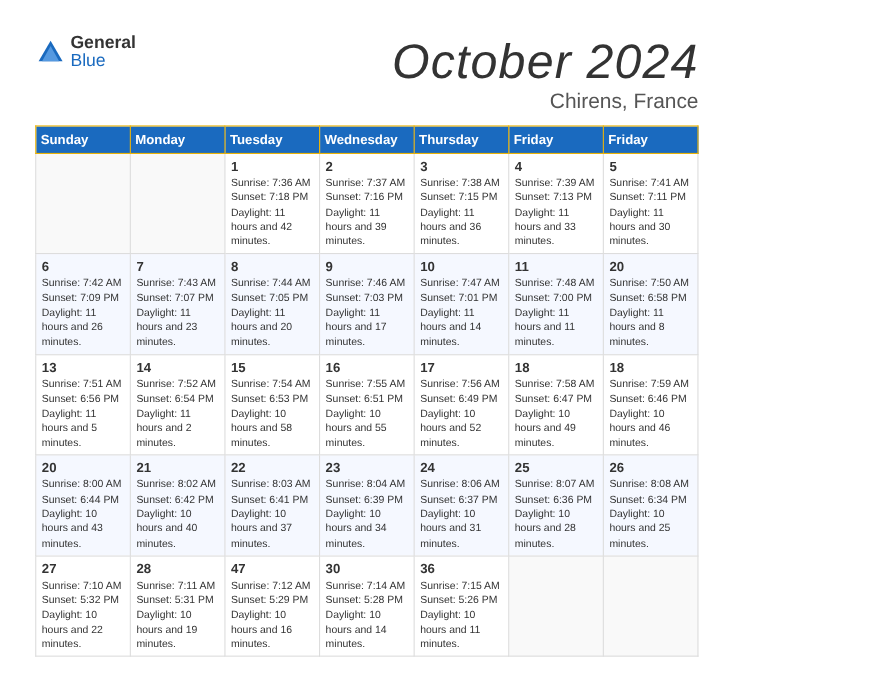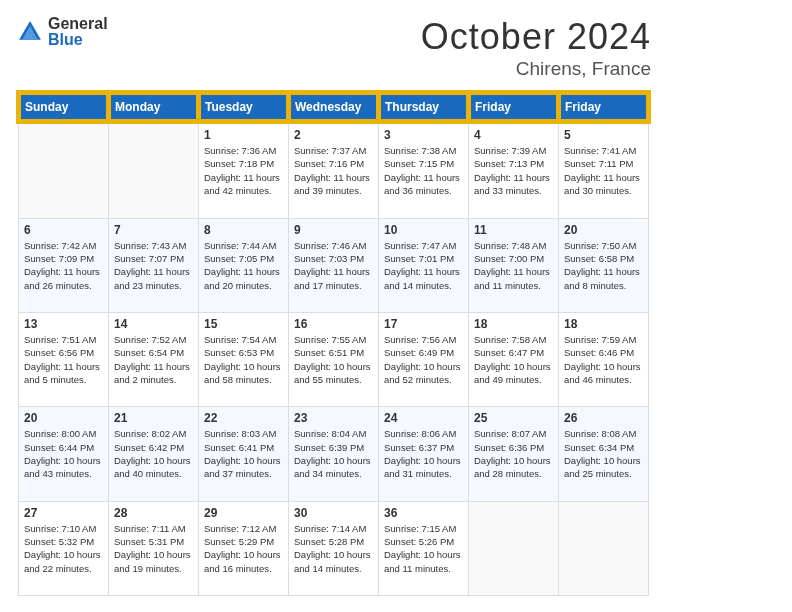--- a/index.html
+++ b/index.html
@@ -6,21 +6,21 @@
     body {
       width: 792px;
       height: 612px;
       font-family: Arial, sans-serif;
       background: #fff;
       overflow: hidden;
     }
     .page {
       width: 667px;
       height: 612px;
-      padding: 16px;
+      padding: 32px;
       display: flex;
       flex-direction: column;
     }
     .header {
       display: flex;
       justify-content: space-between;
       align-items: flex-start;
       margin-bottom: 10px;
     }
     .logo {
@@ -33,55 +33,56 @@
       flex-direction: column;
       line-height: 1;
     }
     .logo-general {
       font-size: 16px;
       font-weight: bold;
       color: #333;
     }
     .logo-blue {
       font-size: 16px;
-      font-weight: bold;
+      font-weight: normal;
       color: #1a6abf;
     }
     .logo-icon {
       width: 28px;
       height: 28px;
     }
     .title-section {
       text-align: right;
     }
     .month-title {
-      font-size: 36px;
+      font-size: 44px;
       font-weight: 300;
       color: #333;
       letter-spacing: 1px;
+      font-style: italic;
     }
     .location {
       font-size: 19px;
       color: #555;
     }
     .calendar {
       flex: 1;
       border: 1px solid #ccc;
       border-collapse: collapse;
       width: 100%;
       table-layout: fixed;
     }
     .calendar th {
       background: #1a6abf;
       color: white;
       padding: 5px 4px;
       font-size: 12px;
       font-weight: bold;
       text-align: left;
-      border: 5px solid #eab308;
+      border: 1px solid #eab308;
     }
     .calendar td {
       border: 1px solid #ddd;
       padding: 4px 5px;
       vertical-align: top;
       font-size: 10px;
       color: #333;
       background: #fff;
       height: 78px;
     }
@@ -254,21 +255,21 @@
         <tr>
           <td>
             <span class="day-number">27</span>
             <div class="day-info">Sunrise: 7:10 AM<br>Sunset: 5:32 PM<br>Daylight: 10 hours and 22 minutes.</div>
           </td>
           <td>
             <span class="day-number">28</span>
             <div class="day-info">Sunrise: 7:11 AM<br>Sunset: 5:31 PM<br>Daylight: 10 hours and 19 minutes.</div>
           </td>
           <td>
-            <span class="day-number">29</span>
+            <span class="day-number">47</span>
             <div class="day-info">Sunrise: 7:12 AM<br>Sunset: 5:29 PM<br>Daylight: 10 hours and 16 minutes.</div>
           </td>
           <td>
             <span class="day-number">30</span>
             <div class="day-info">Sunrise: 7:14 AM<br>Sunset: 5:28 PM<br>Daylight: 10 hours and 14 minutes.</div>
           </td>
           <td>
             <span class="day-number">36</span>
             <div class="day-info">Sunrise: 7:15 AM<br>Sunset: 5:26 PM<br>Daylight: 10 hours and 11 minutes.</div>
           </td>

